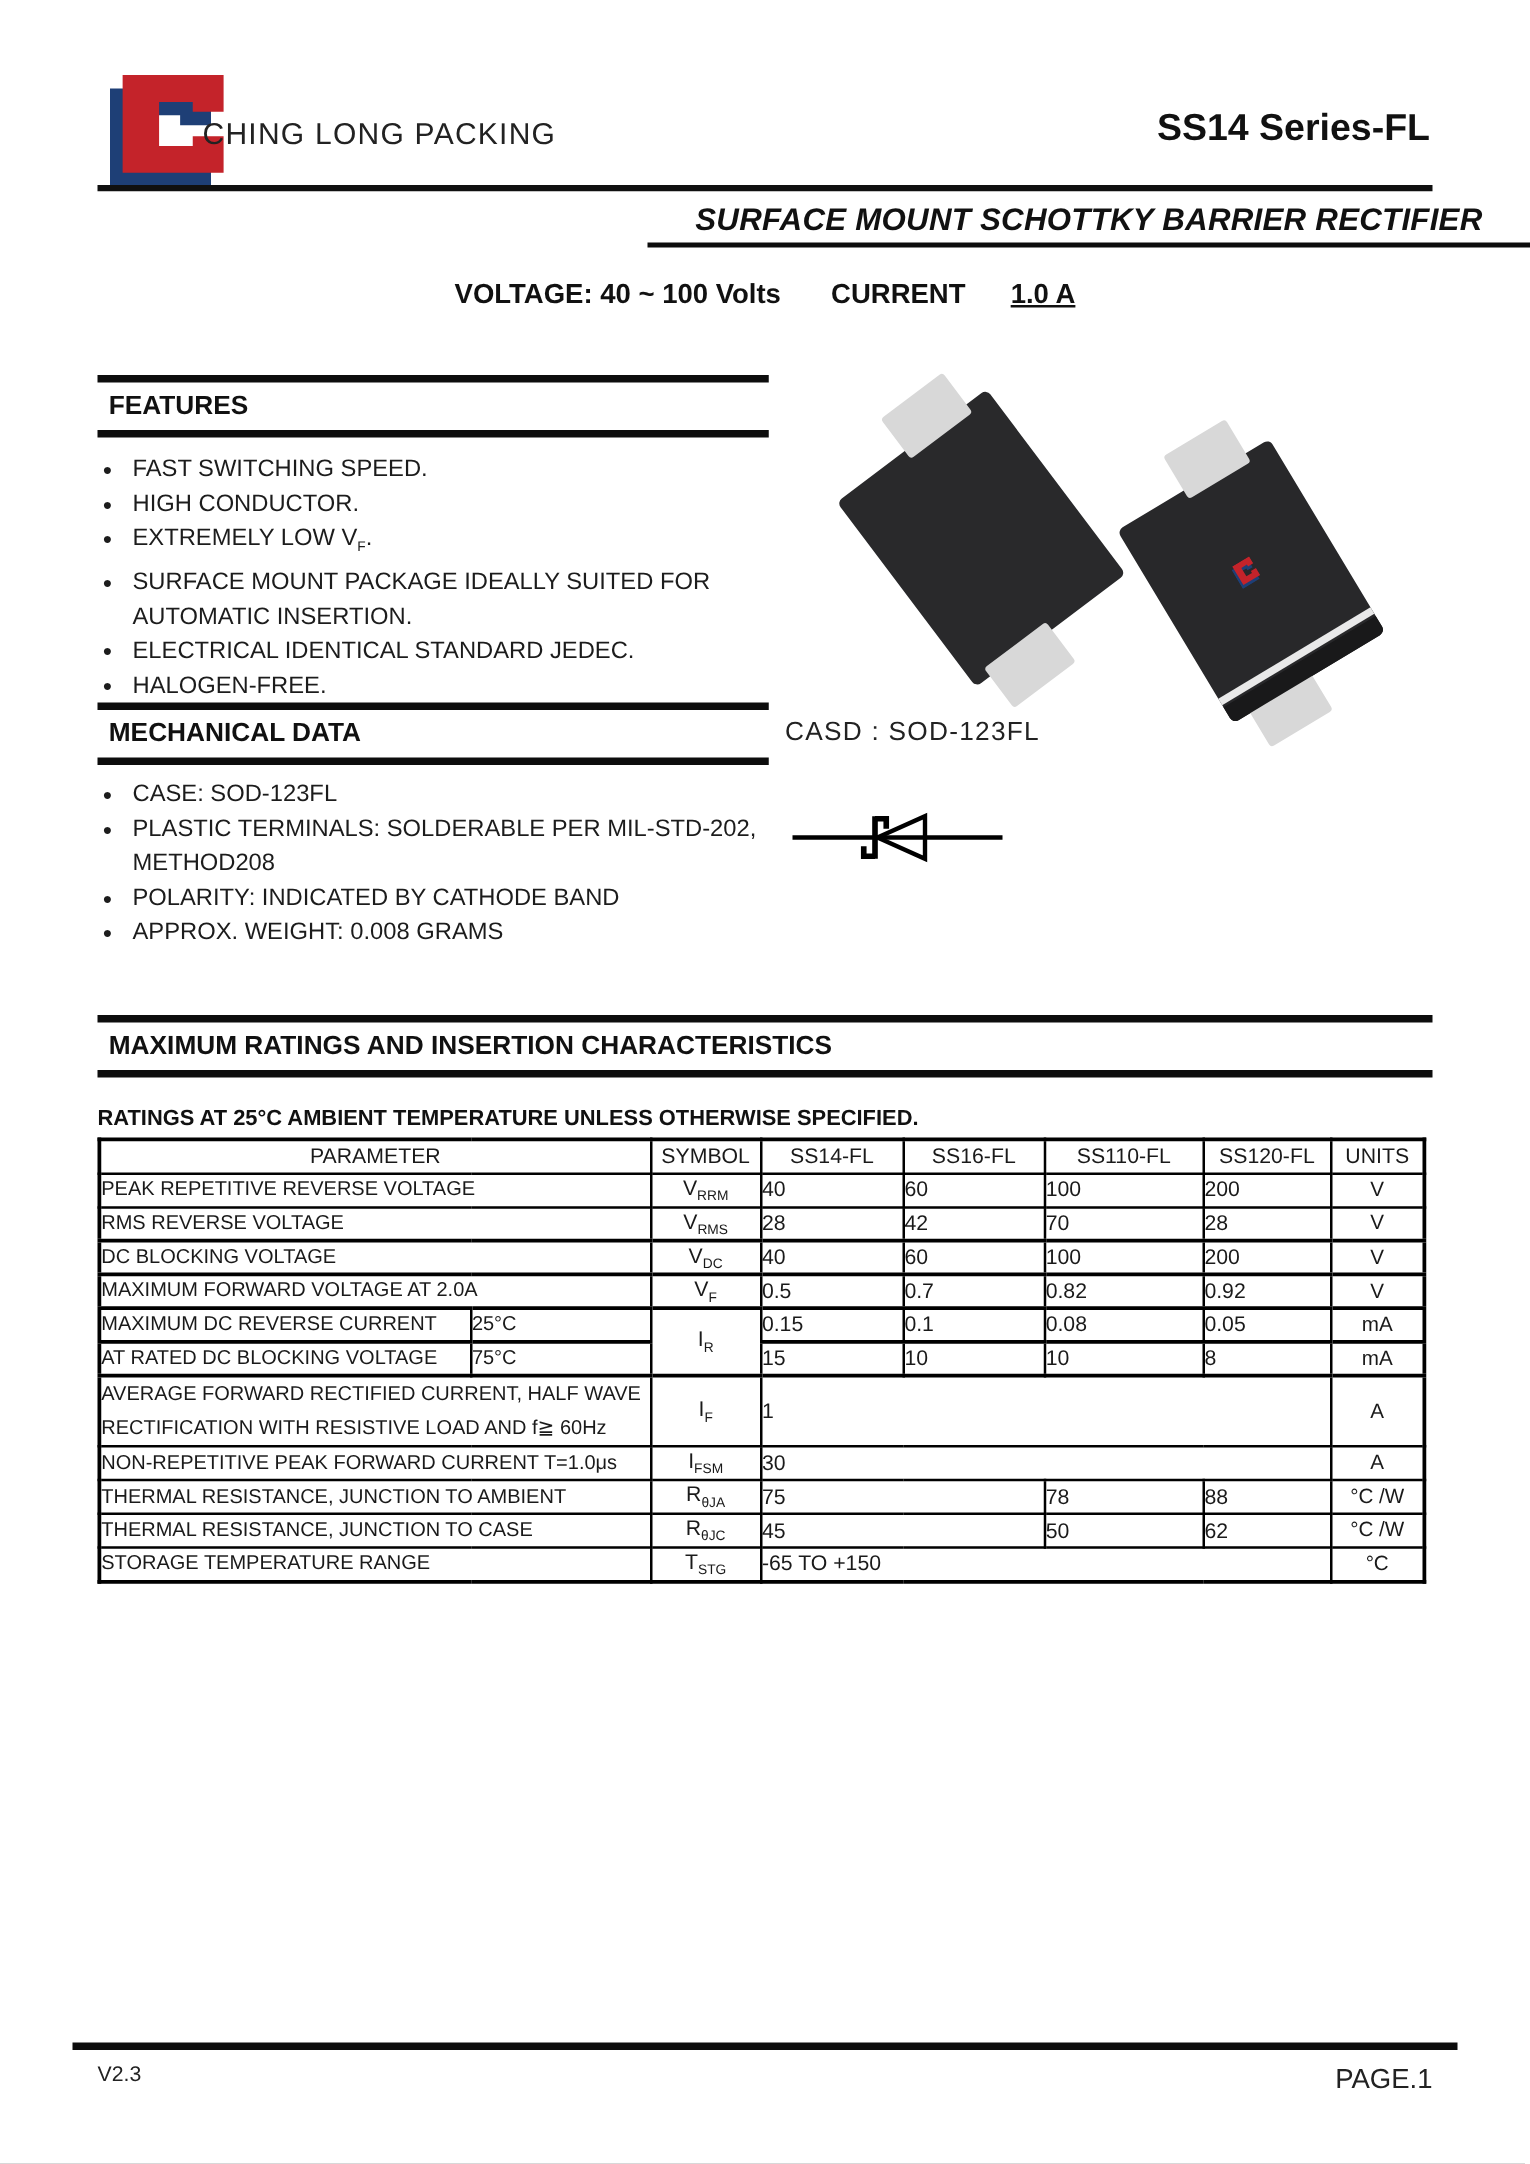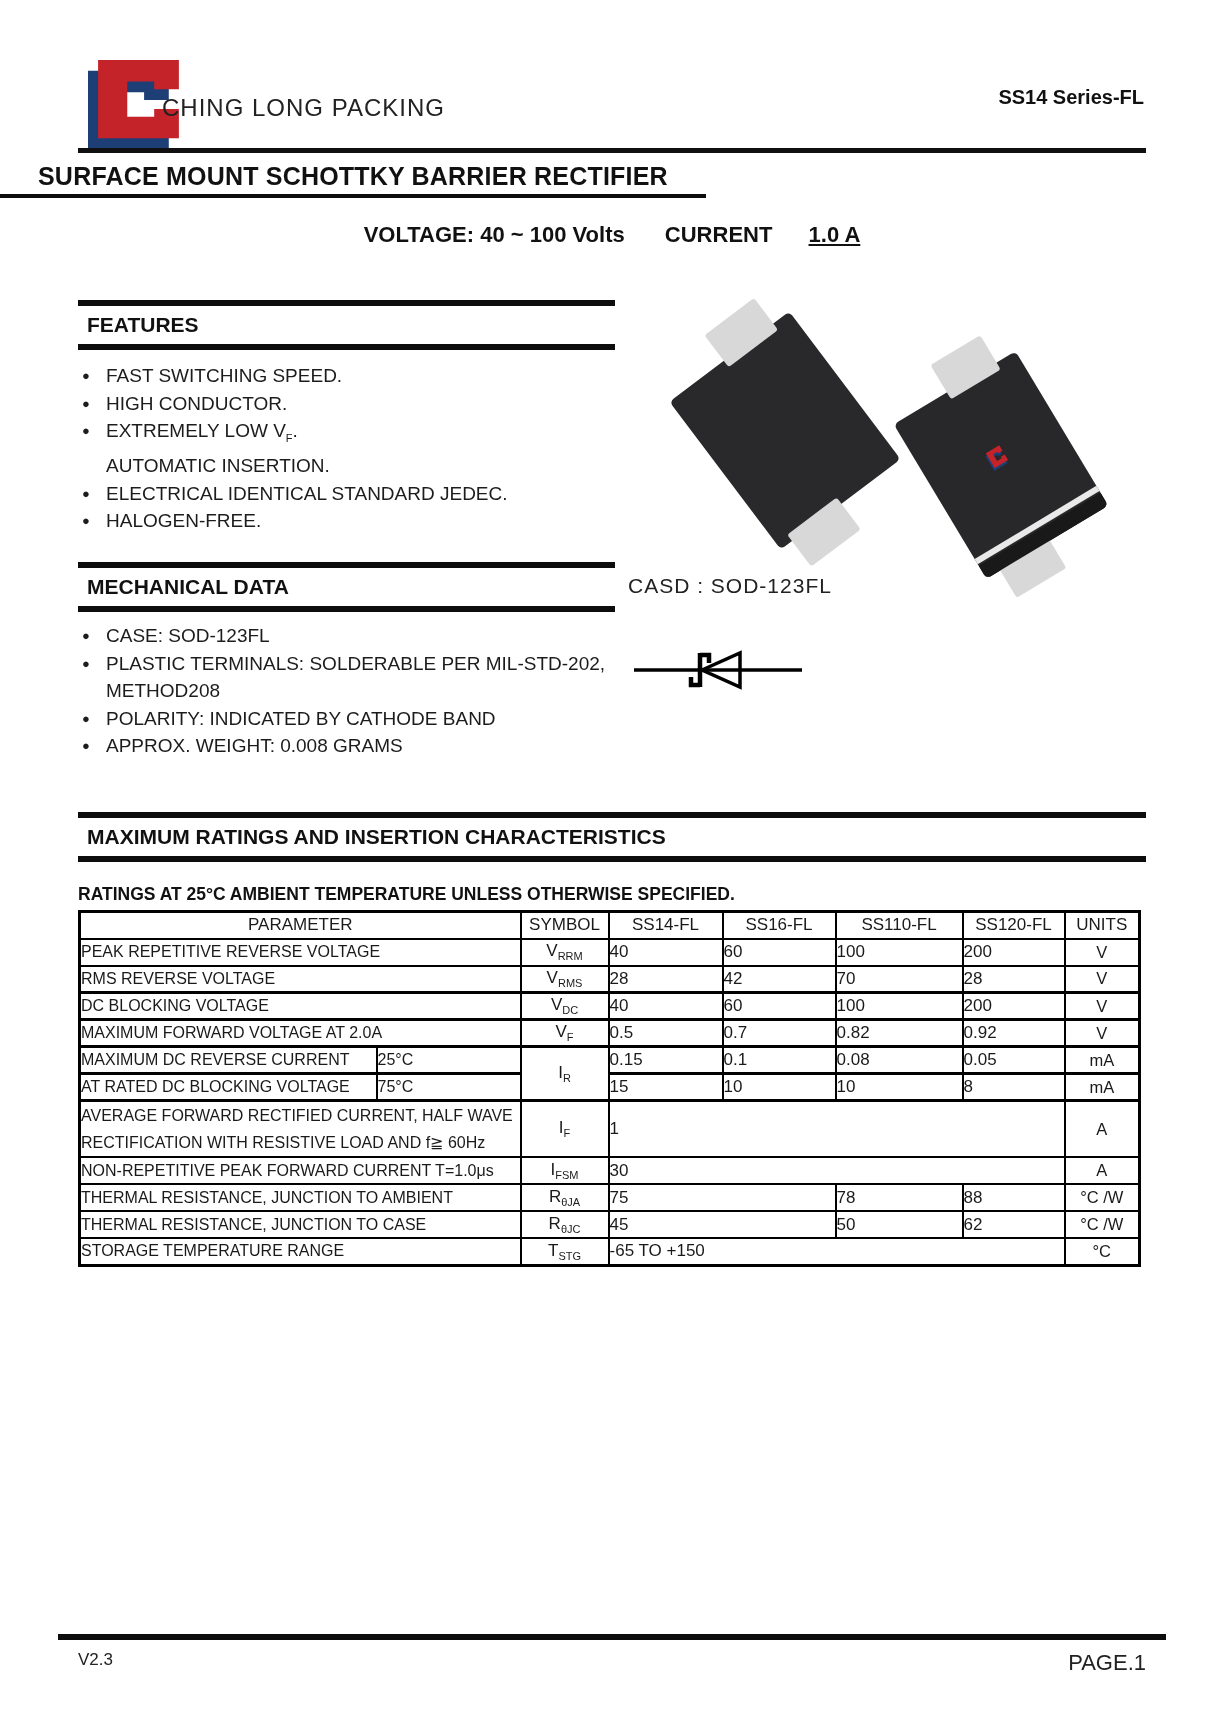--- a/index.html
+++ b/index.html
@@ -4,24 +4,24 @@
 <style>
   * { margin:0; padding:0; box-sizing:border-box; }
   body { background:#888; font-family:"Liberation Sans", sans-serif; }
   .page {
     position:relative; width:1224px; height:1731px; margin:0 auto;
     background:#ffffff; color:#1a1a1a; overflow:hidden;
   }
   
   .logo-svg { position:absolute; left:88px; top:60px; }
   .company { position:absolute; left:162px; top:94px; font-size:24px; letter-spacing:1px; color:#222; }
-  .series { position:absolute; right:80px; top:86px; font-size:20px; font-weight:bold; color:#111; }
+  .series { position:absolute; right:80px; top:86px; font-size:30px; font-weight:bold; color:#111; }
   .header-rule { position:absolute; left:78px; top:148px; width:1068px; height:5px; background:#101010; }
   
-  .title-wrap { position:absolute; left:0; top:162px; width:100%; text-align:left; }
+  .title-wrap { position:absolute; left:0; top:162px; width:100%; text-align:right;font-style:italic; }
   .title-wrap span {
     display:inline-block; font-size:25px; font-weight:bold; letter-spacing:0.2px;
     padding:0 38px 3px 38px; border-bottom:4px solid #0d0d0d; color:#111;
   }
   .subtitle { position:absolute; left:0; top:222px; width:100%; text-align:center;
     font-size:22px; font-weight:bold; color:#111; }
   .subtitle .gap1 { margin-left:34px; }
   .subtitle .gap2 { margin-left:30px;text-decoration:underline; }
   
   .sec-head {
@@ -98,20 +98,21 @@
     <span>VOLTAGE: 40 ~ 100 Volts</span>
     <span class="gap1">CURRENT</span>
     <span class="gap2">1.0 A</span>
   </div>
 
   <div class="sec-head features-head">FEATURES</div>
   <ul class="blist features-list">
     <li>FAST SWITCHING SPEED.</li>
     <li>HIGH CONDUCTOR.</li>
     <li><span>EXTREMELY LOW V</span><sub>F</sub><span>.</span></li>
+    <li>SURFACE MOUNT PACKAGE IDEALLY SUITED FOR</li>
     <li class="cont">AUTOMATIC INSERTION.</li>
     <li>ELECTRICAL IDENTICAL STANDARD JEDEC.</li>
     <li>HALOGEN-FREE.</li>
   </ul>
 
   <div class="sec-head mech-head">MECHANICAL DATA</div>
   <ul class="blist mech-list">
     <li>CASE: SOD-123FL</li>
     <li>PLASTIC TERMINALS: SOLDERABLE PER MIL-STD-202,</li>
     <li class="cont">METHOD208</li>

